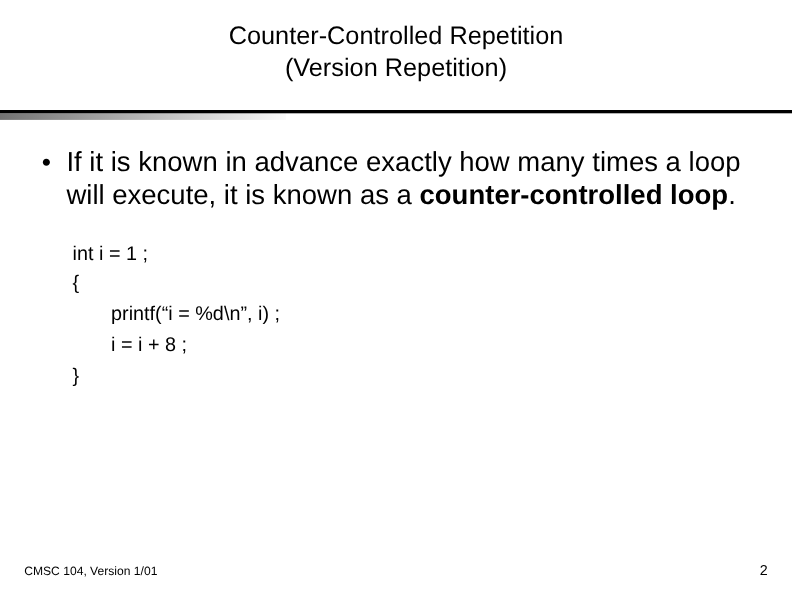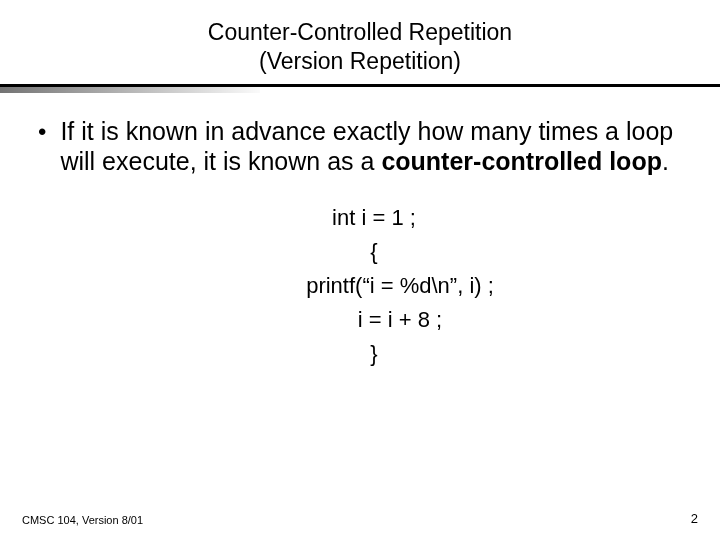--- a/index.html
+++ b/index.html
@@ -8,21 +8,21 @@
     height: 540px;
     background: #fff;
     font-family: Arial, Helvetica, sans-serif;
     color: #000;
     position: relative;
     overflow: hidden;
   }
   .title-block {
     text-align: center;
     padding-top: 18px;
-    padding-bottom: 8px;
+    padding-bottom: 24px;
   }
   .title-line {
     font-size: 23px;
     line-height: 1.25;
   }
   .divider {
     width: 100%;
     height: 10px;
     position: relative;
   }
@@ -53,25 +53,24 @@
     padding-top: 2px;
   }
   .para {
     font-size: 25px;
     line-height: 1.22;
   }
   .bold { font-weight: 700; margin-top: 36px; }
   .code-block {
     margin-top: 24px;
     margin-left: 28px;
-    font-size: 22px;
+    font-size: 18px;
     line-height: 1.55;
-    text-align: center;
   }
-  .code-inner { margin-left: 52px; }
+  .code-inner { margin-left: 35px; }
   .footer {
     position: absolute;
     left: 22px;
     bottom: 14px;
     font-size: 11px;
     color: #000;
   }
   .pagenum {
     position: absolute;
     right: 22px;
@@ -105,14 +104,14 @@
     <div>int i = 1 ;</div>
     <div>{</div>
     <div class="code-inner">
       <div>printf(“i = %d\n”, i) ;</div>
       <div>i = i + 8 ;</div>
     </div>
     <div>}</div>
   </div>
 </div>
 
-<div class="footer">CMSC 104, Version 8/01</div>
+<div class="footer">CMSC 104, Version 1/01</div>
 <div class="pagenum">2</div>
 
 </body></html>

